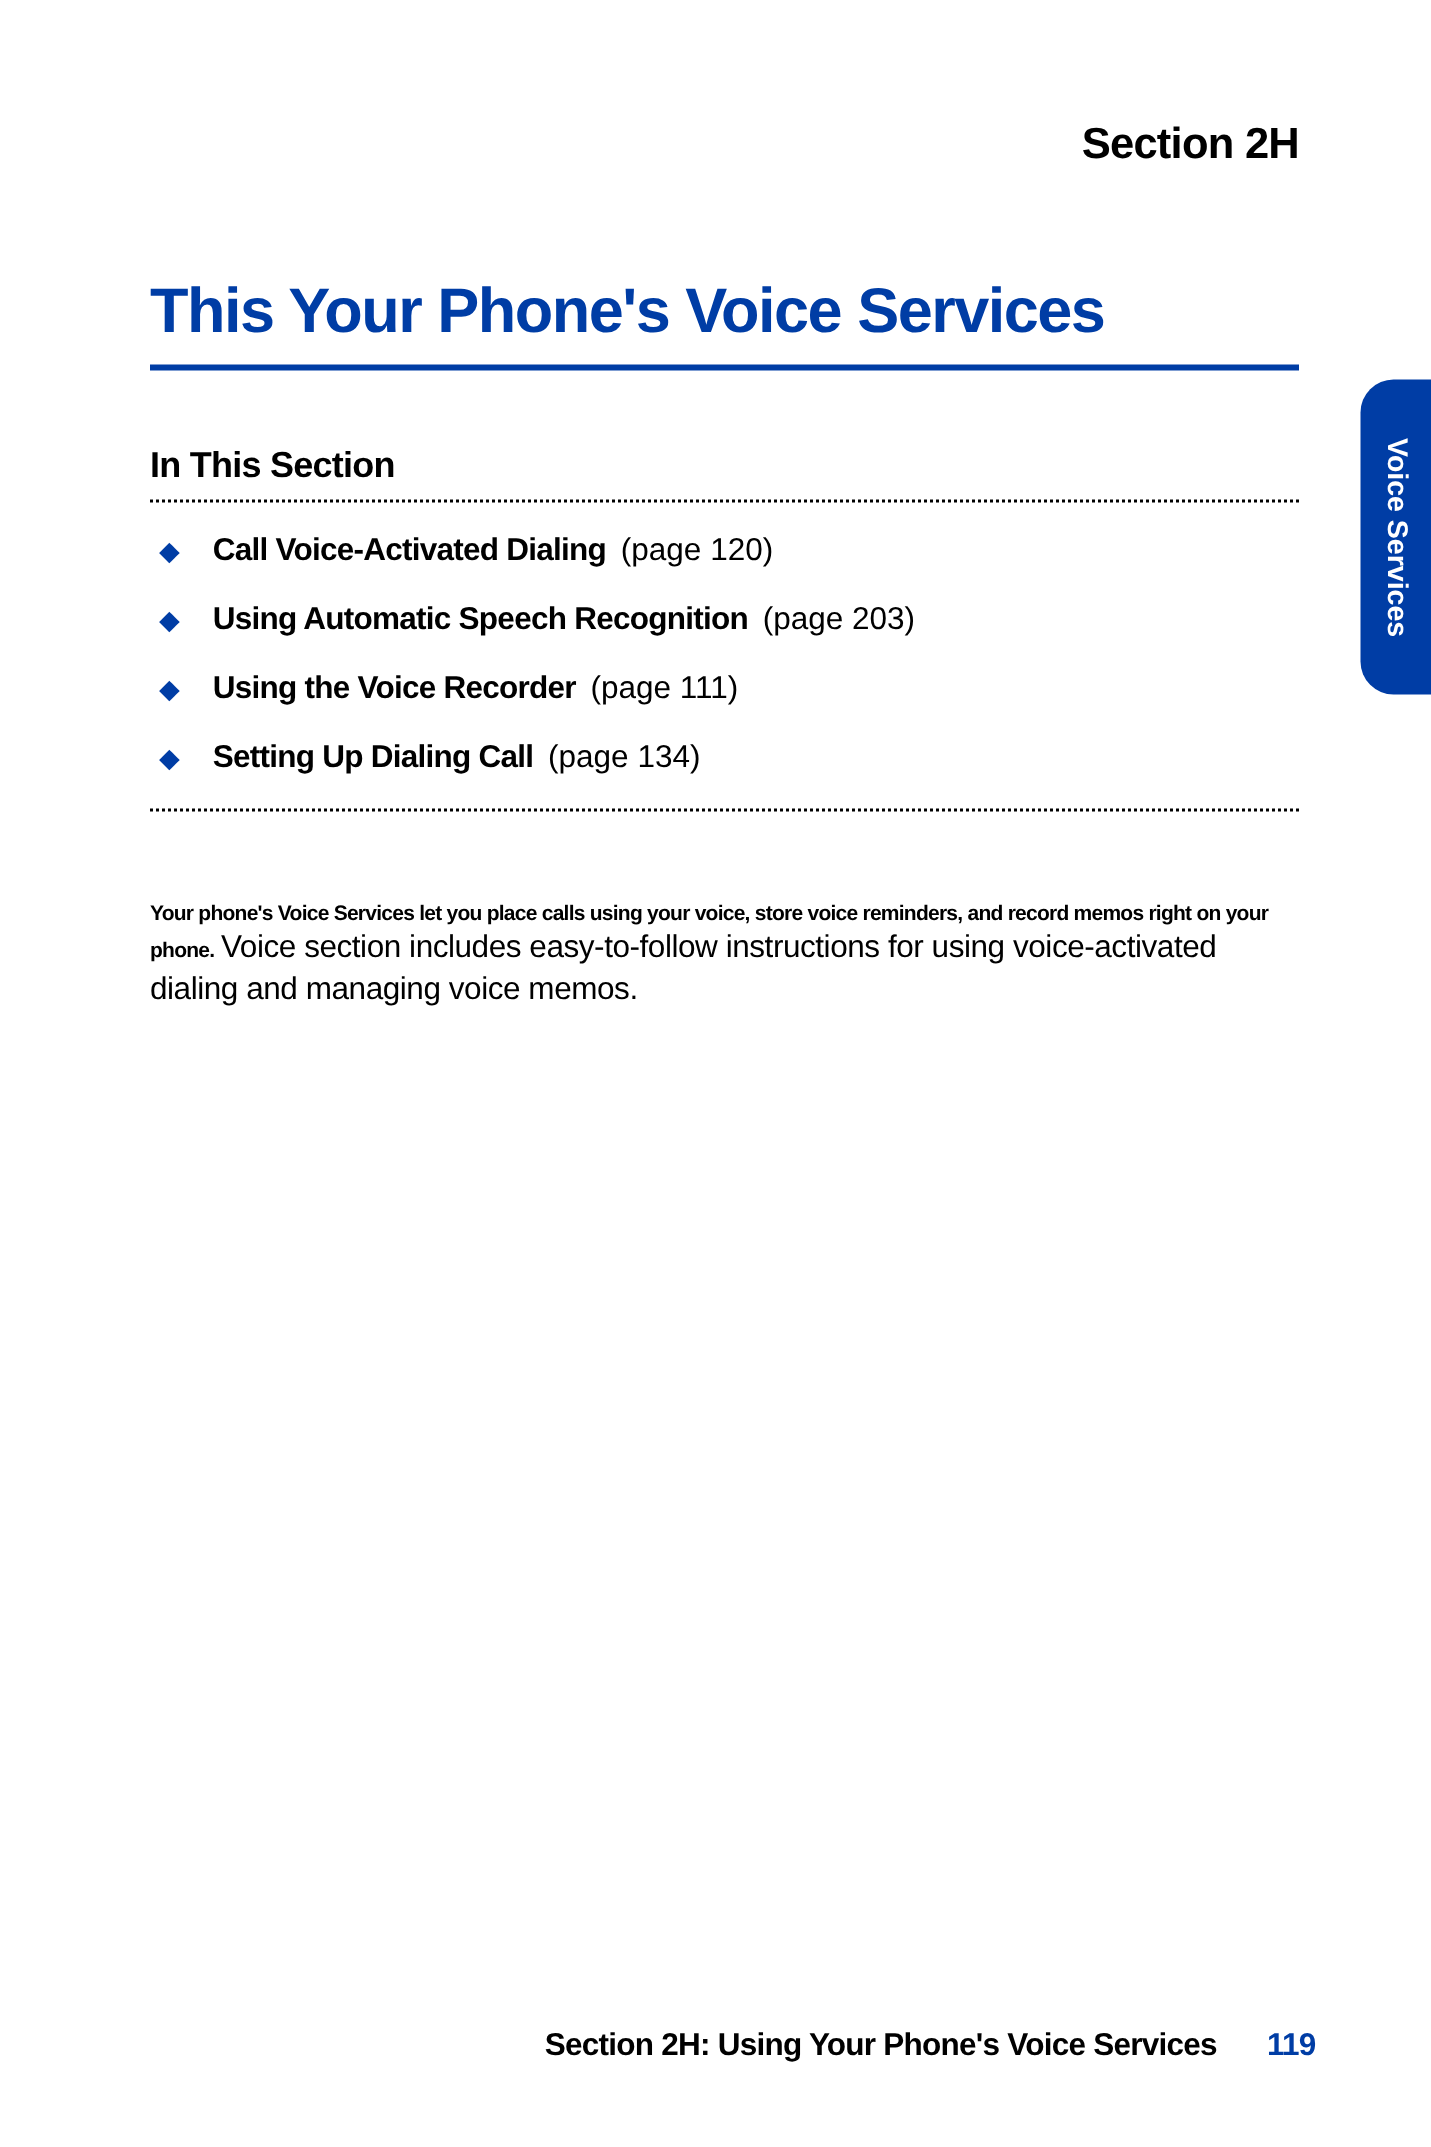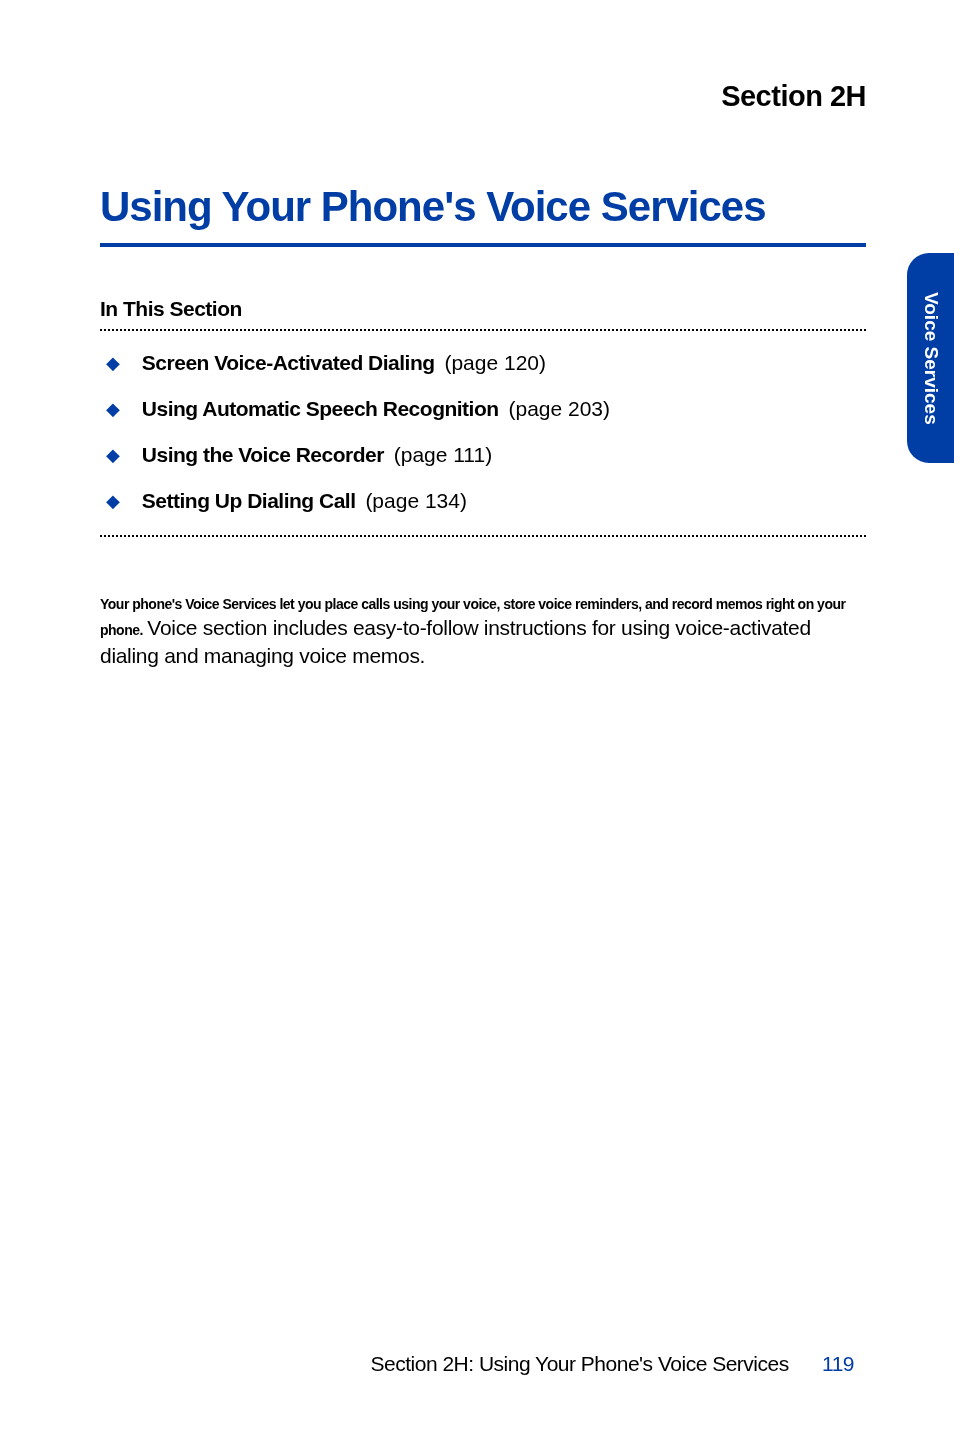--- a/index.html
+++ b/index.html
@@ -28,21 +28,21 @@
     color: #003da5;
     letter-spacing: -1px;
     margin-bottom: 12px;
   }
   .title-rule {
     height: 4px;
     background: #003da5;
     margin-bottom: 50px;
   }
   .in-this-section {
-    font-size: 21px;
+    font-size: 24px;
     font-weight: bold;
     letter-spacing: -0.5px;
     margin-bottom: 8px;
   }
   .dotted-rule {
     border: none;
     border-top: 2px dotted #000;
     margin-bottom: 20px;
   }
   .toc-list {
@@ -102,51 +102,51 @@
   .side-tab-text {
     color: #fff;
     font-weight: bold;
     font-size: 19px;
     writing-mode: vertical-rl;
     letter-spacing: 0px;
   }
   .footer {
     position: absolute;
     bottom: 55px;
-    right: 100px;
+    right: 77px;
     font-size: 21px;
-    font-weight: normal;
+    font-weight: bold;
     letter-spacing: -0.5px;
   }
   .footer-page {
     color: #003da5;
     margin-left: 28px;
   }
 </style>
 </head>
 <body>
 
 <div class="side-tab">
   <span class="side-tab-text">Voice Services</span>
 </div>
 
 <div class="page">
   <div class="section-label">Section 2H</div>
 
-  <h1 class="main-title">Using Your Phone's Voice Services</h1>
+  <h1 class="main-title">This Your Phone's Voice Services</h1>
   <div class="title-rule"></div>
 
   <div class="in-this-section">In This Section</div>
   <hr class="dotted-rule">
 
   <ul class="toc-list">
     <li>
       <span class="diamond">◆</span>
       <span>
-        <span class="toc-title">Screen Voice-Activated Dialing</span>
+        <span class="toc-title">Call Voice-Activated Dialing</span>
         <span class="toc-page">(page 120)</span>
       </span>
     </li>
     <li>
       <span class="diamond">◆</span>
       <span>
         <span class="toc-title">Using Automatic Speech Recognition</span>
         <span class="toc-page">(page 203)</span>
       </span>
     </li>

